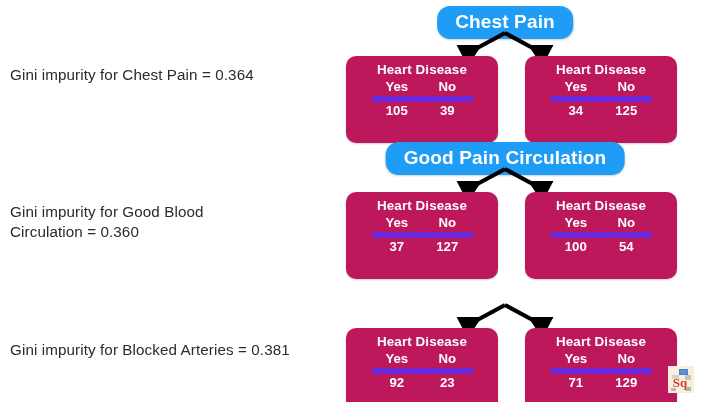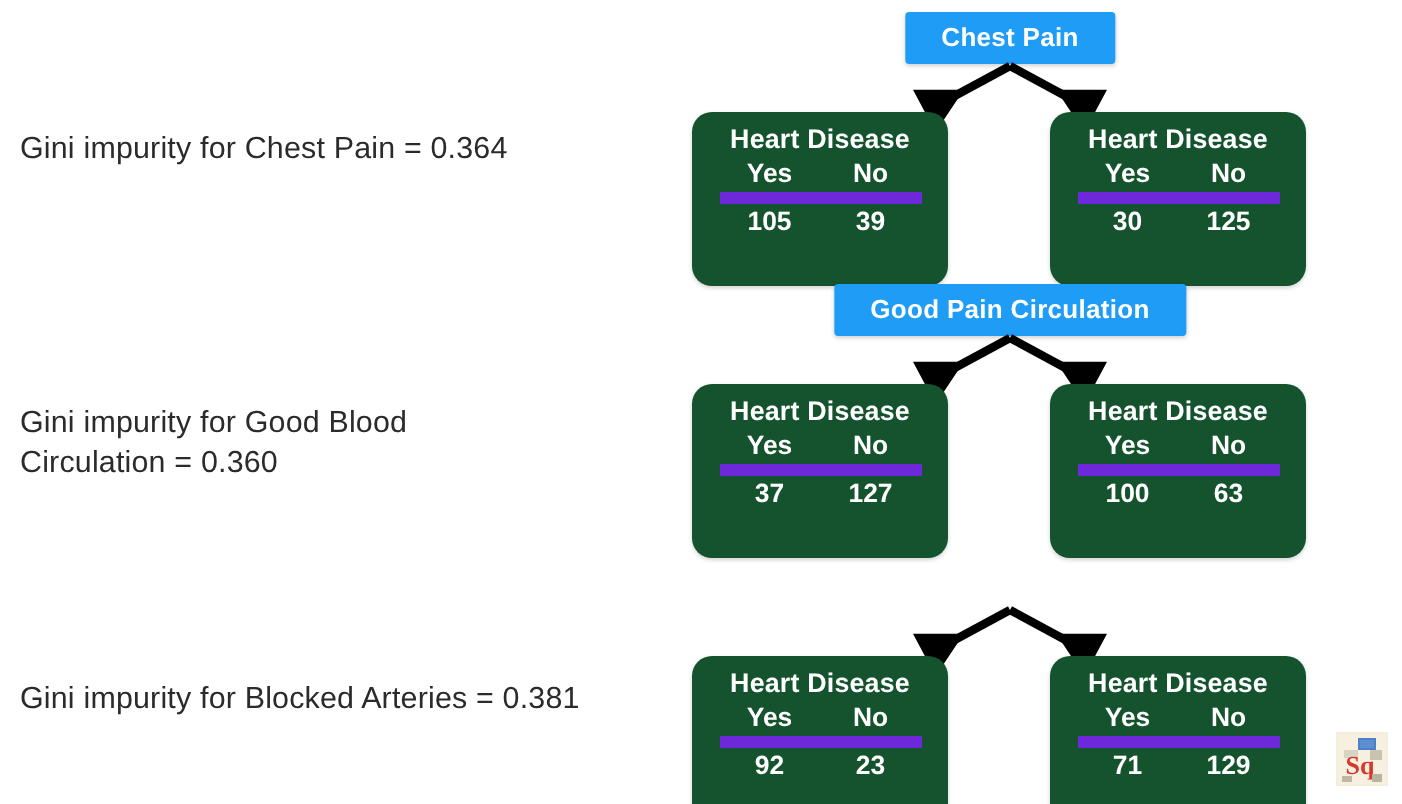--- a/index.html
+++ b/index.html
@@ -49,22 +49,22 @@
   #tree-2 { top: 276px; height: 126px; }
 
   
   .root-node {
     position: absolute;
     top: 2px;
     left: 50%;
     transform: translateX(-50%);
     background: #1f9cf5;
     color: #ffffff;
-    border-radius: 2px;
-    font-size: 13px;
+    border-radius: 13px;
+    font-size: 19px;
     font-weight: bold;
     letter-spacing: 0.15px;
     padding: 5px 18px 6px 18px;
     white-space: nowrap;
     box-shadow: 0 1px 2px rgba(0,0,0,0.18);
     box-sizing: border-box;
   }
 
   
   .arrows {
@@ -73,22 +73,22 @@
     left: 0;
     width: 330px;
     height: 36px;
     pointer-events: none;
   }
 
   
   .leaf {
     position: absolute;
     top: 52px;
-    width: 128px;
-    background: #14532d;
+    width: 152px;
+    background: #be185d;
     border-radius: 10px;
     padding: 5px 0 24px 0;
     box-shadow: 0 1px 2px rgba(0,0,0,0.18);
     box-sizing: border-box;
   }
   .leaf.left  { left: 6px; }
   .leaf.right { left: 185px; }
 
   .leaf-title {
     color: #ffffff;
@@ -177,21 +177,21 @@
       <div class="leaf-title">Heart Disease</div>
       <table class="leaf-table">
         <thead>
           <tr>
             <th>Yes</th>
             <th>No</th>
           </tr>
         </thead>
         <tbody>
           <tr>
-            <td>30</td>
+            <td>34</td>
             <td>125</td>
           </tr>
         </tbody>
       </table>
     </div>
   </div>
 
   <div class="tree" id="tree-1">
 
     <div class="root-node">Good Pain Circulation</div>
@@ -228,21 +228,21 @@
       <table class="leaf-table">
         <thead>
           <tr>
             <th>Yes</th>
             <th>No</th>
           </tr>
         </thead>
         <tbody>
           <tr>
             <td>100</td>
-            <td>63</td>
+            <td>54</td>
           </tr>
         </tbody>
       </table>
     </div>
   </div>
 
   <div class="tree" id="tree-2">
 
 
     <svg class="arrows" viewBox="0 0 330 36">

